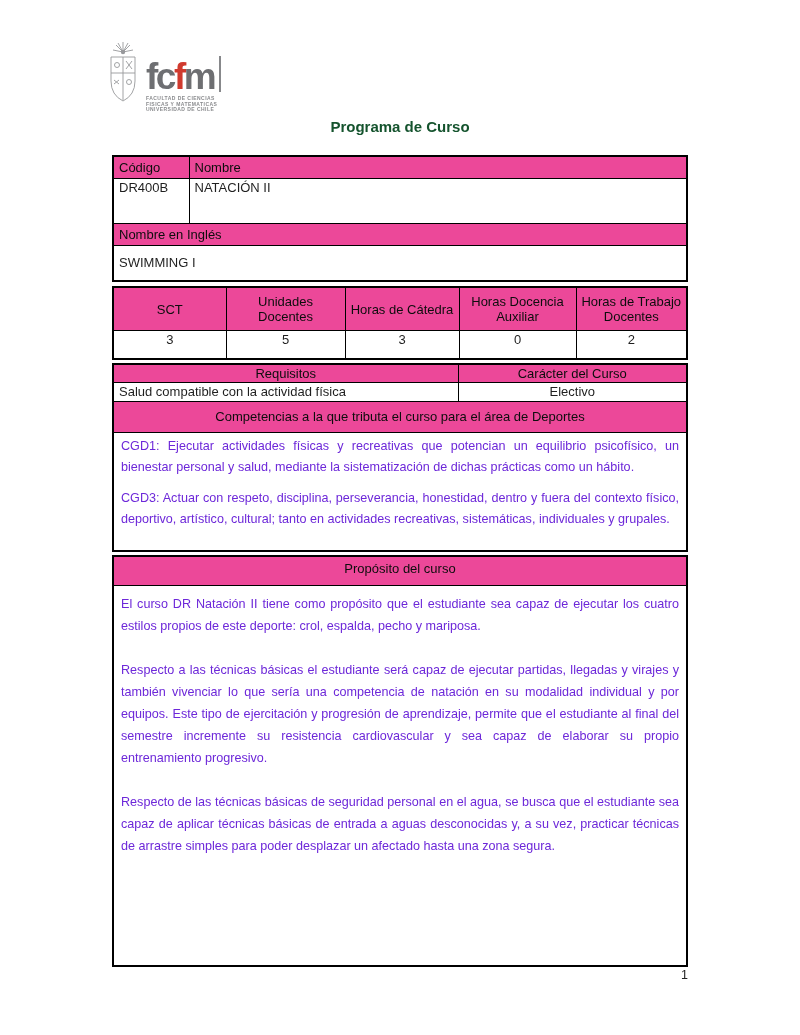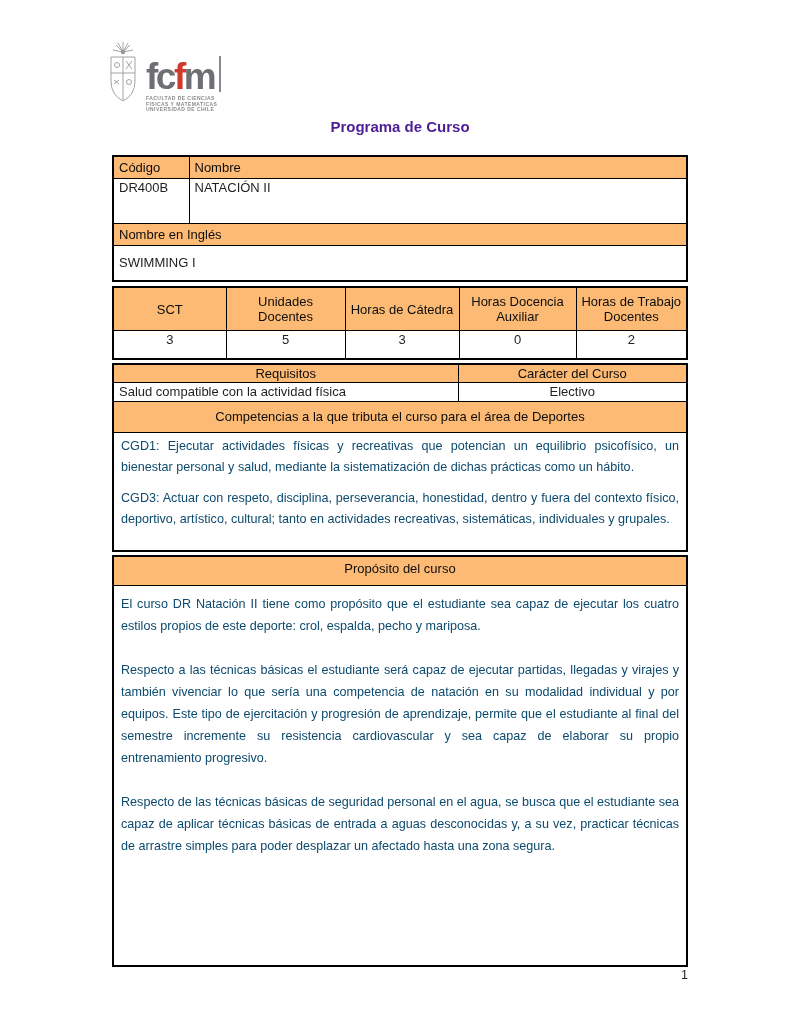--- a/index.html
+++ b/index.html
@@ -27,50 +27,50 @@
   .fcfm-bar { width:2px; height:36px; background:#87888b; margin-left:5px; }
   .faculty { margin-top:4px; }
   .faculty div {
     font-size:5px; line-height:5.6px; letter-spacing:0.45px;
     color:#8a8b8e; font-weight:bold; white-space:nowrap;
   }
 
   
   .doc-title {
     position:absolute; top:118px; left:0; width:100%;
-    text-align:center; font-size:15px; font-weight:bold; color:#4c1d95;
+    text-align:center; font-size:15px; font-weight:bold; color:#14532d;
   }
 
   
   .content { position:absolute; left:112px; top:155px; width:576px; }
   table {
     width:576px; border-collapse:collapse; table-layout:fixed;
     font-size:13px; color:#1f1f1f;
   }
   table { border:2px solid #000; }
   td { border:1px solid #000; padding:1px 5px; }
-  .gray { background:#fdba74; color:#0d0d0d; }
+  .gray { background:#ec4899; color:#0d0d0d; }
   .center { text-align:center; }
   .vtop { vertical-align:top; } .gap4 { height:4px; } .gap3 { height:3px; }
 
   .r-head  td { height:22px; }
   .r-name  td { height:45px; }
   .r-eng   td { height:22px; }
   .r-swim  td { height:36px; }
   .r-sct-h td { height:31px; padding:6px 3px; line-height:15px; }
   .r-sct-v td { height:28px; }
   .r-req-h td { height:17px; }
   .r-req-v td { height:19px; }
   .r-comp  td { height:31px; }
   .r-cgd   td { height:119px; padding:3px 7px 0 7px; }
   .r-prop-h td { height:29px; vertical-align:top; padding-top:4px; }
   .r-prop-b td { height:381px; padding:7px 7px 0 7px; }
 
   .para {
-    font-size:12.6px; line-height:22px; text-align:justify; color:#0c4a6e;
+    font-size:12.6px; line-height:22px; text-align:justify; color:#6d28d9;
   }
   .r-cgd .para { line-height:21.5px; margin-bottom:9px; }
   .r-prop-b .para { margin-bottom:22px; }
 
   
   .page-number {
     position:absolute; top:968px; right:112px;
     font-size:12.5px; color:#222;
   }
 </style>

